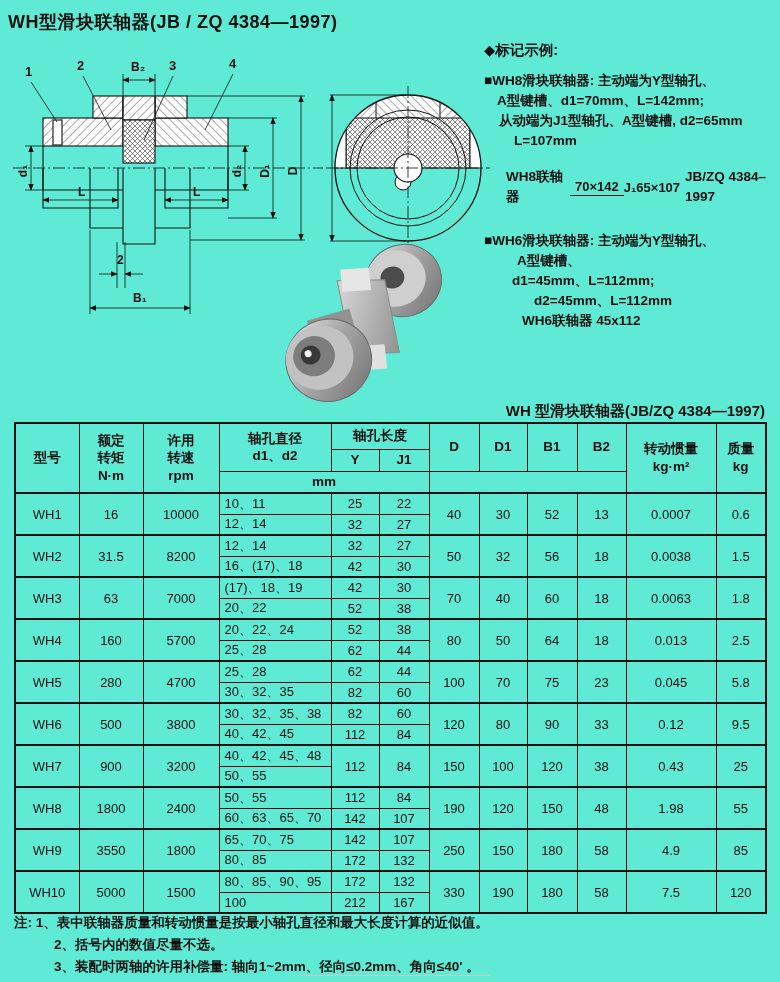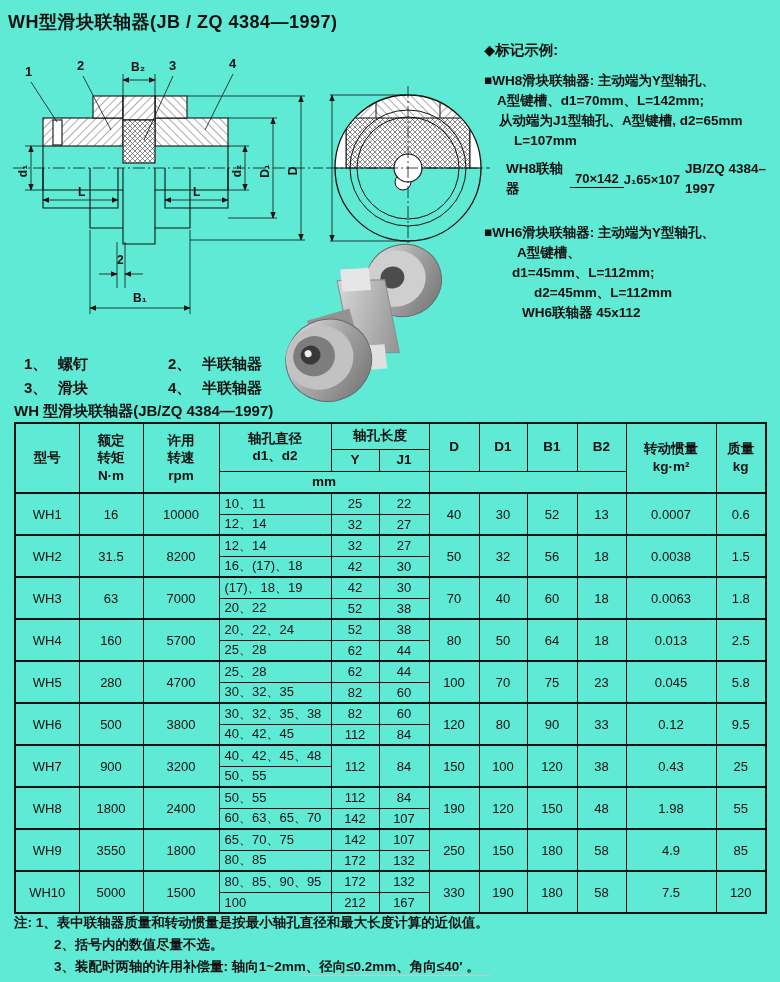--- a/index.html
+++ b/index.html
@@ -8,28 +8,28 @@
   .abs{position:absolute;}
   .page-title{left:8px;top:10px;font-size:18px;font-weight:700;letter-spacing:0.5px;}
   
   .marking{left:484px;top:40px;width:294px;font-size:13.5px;font-weight:600;line-height:20px;}
   .marking .head{font-size:14.5px;font-weight:700;margin-bottom:11px;}
   .mline{white-space:nowrap;}
   .frac{display:inline-flex;flex-direction:row;text-align:center;vertical-align:middle;
         margin:0 5px;line-height:15px;font-size:13px;}
   .frac .num{border-bottom:1.5px solid #111;padding:0 5px 1px 5px;}
   .frac .den{padding-top:1px;}
-  .desig-row{display:flex;align-items:center;margin-top:8px;}
+  .desig-row{display:flex;align-items:center;margin-top:16px;}
   
   .legend{left:24px;top:352px;font-size:15px;font-weight:600;line-height:24px;}
   .legend span{display:inline-block;}
   .legend .k{width:34px;}
   .legend .v{width:110px;}
   
-  .tbl-title{left:14px;top:402px;width:751px;text-align:left;font-size:15px;font-weight:700;}
+  .tbl-title{left:14px;top:402px;width:751px;text-align:right;font-size:15px;font-weight:700;}
   table.spec{position:absolute;left:14px;top:422px;width:751px;border-collapse:collapse;
              table-layout:fixed;border:2px solid #111;}
   table.spec td,table.spec th{border:1px solid #111;text-align:center;vertical-align:middle;
              font-size:13px;padding:0 2px;overflow:hidden;}
   table.spec th{font-weight:700;font-size:13.5px;white-space:pre-line;line-height:1.3;}
   table.spec thead tr:nth-child(1){height:26px;}
   table.spec thead tr:nth-child(2){height:22px;}
   table.spec thead tr:nth-child(3){height:22px;}
   table.spec tbody tr{height:21px;}
   table.spec td.left{text-align:left;padding-left:5px;}
@@ -213,28 +213,20 @@
       <span>JB/ZQ 4384–1997</span>
     </div>
     <div style="height:24px"></div>
     <div class="mline">■WH6滑块联轴器: 主动端为Y型轴孔、</div>
     <div class="mline" style="padding-left:33px">A型键槽、</div>
     <div class="mline" style="padding-left:28px">d1=45mm、L=112mm;</div>
     <div class="mline" style="padding-left:50px">d2=45mm、L=112mm</div>
     <div class="mline" style="padding-left:38px">WH6联轴器  45x112</div>
   </div>
 
-  <div class="abs legend">
-    <div>
-      <span class="k">1、</span><span class="v">螺钉</span><span class="k">2、</span><span class="v">半联轴器</span>
-    </div>
-    <div>
-      <span class="k">3、</span><span class="v">滑块</span><span class="k">4、</span><span class="v">半联轴器</span>
-    </div>
-  </div>
 
   <div class="abs tbl-title">WH 型滑块联轴器(JB/ZQ 4384—1997)</div>
 
   <table class="spec">
     <colgroup>
       <col style="width:64px">
         <col style="width:64px">
         <col style="width:76px">
       <col style="width:112px">
         <col style="width:48px">

